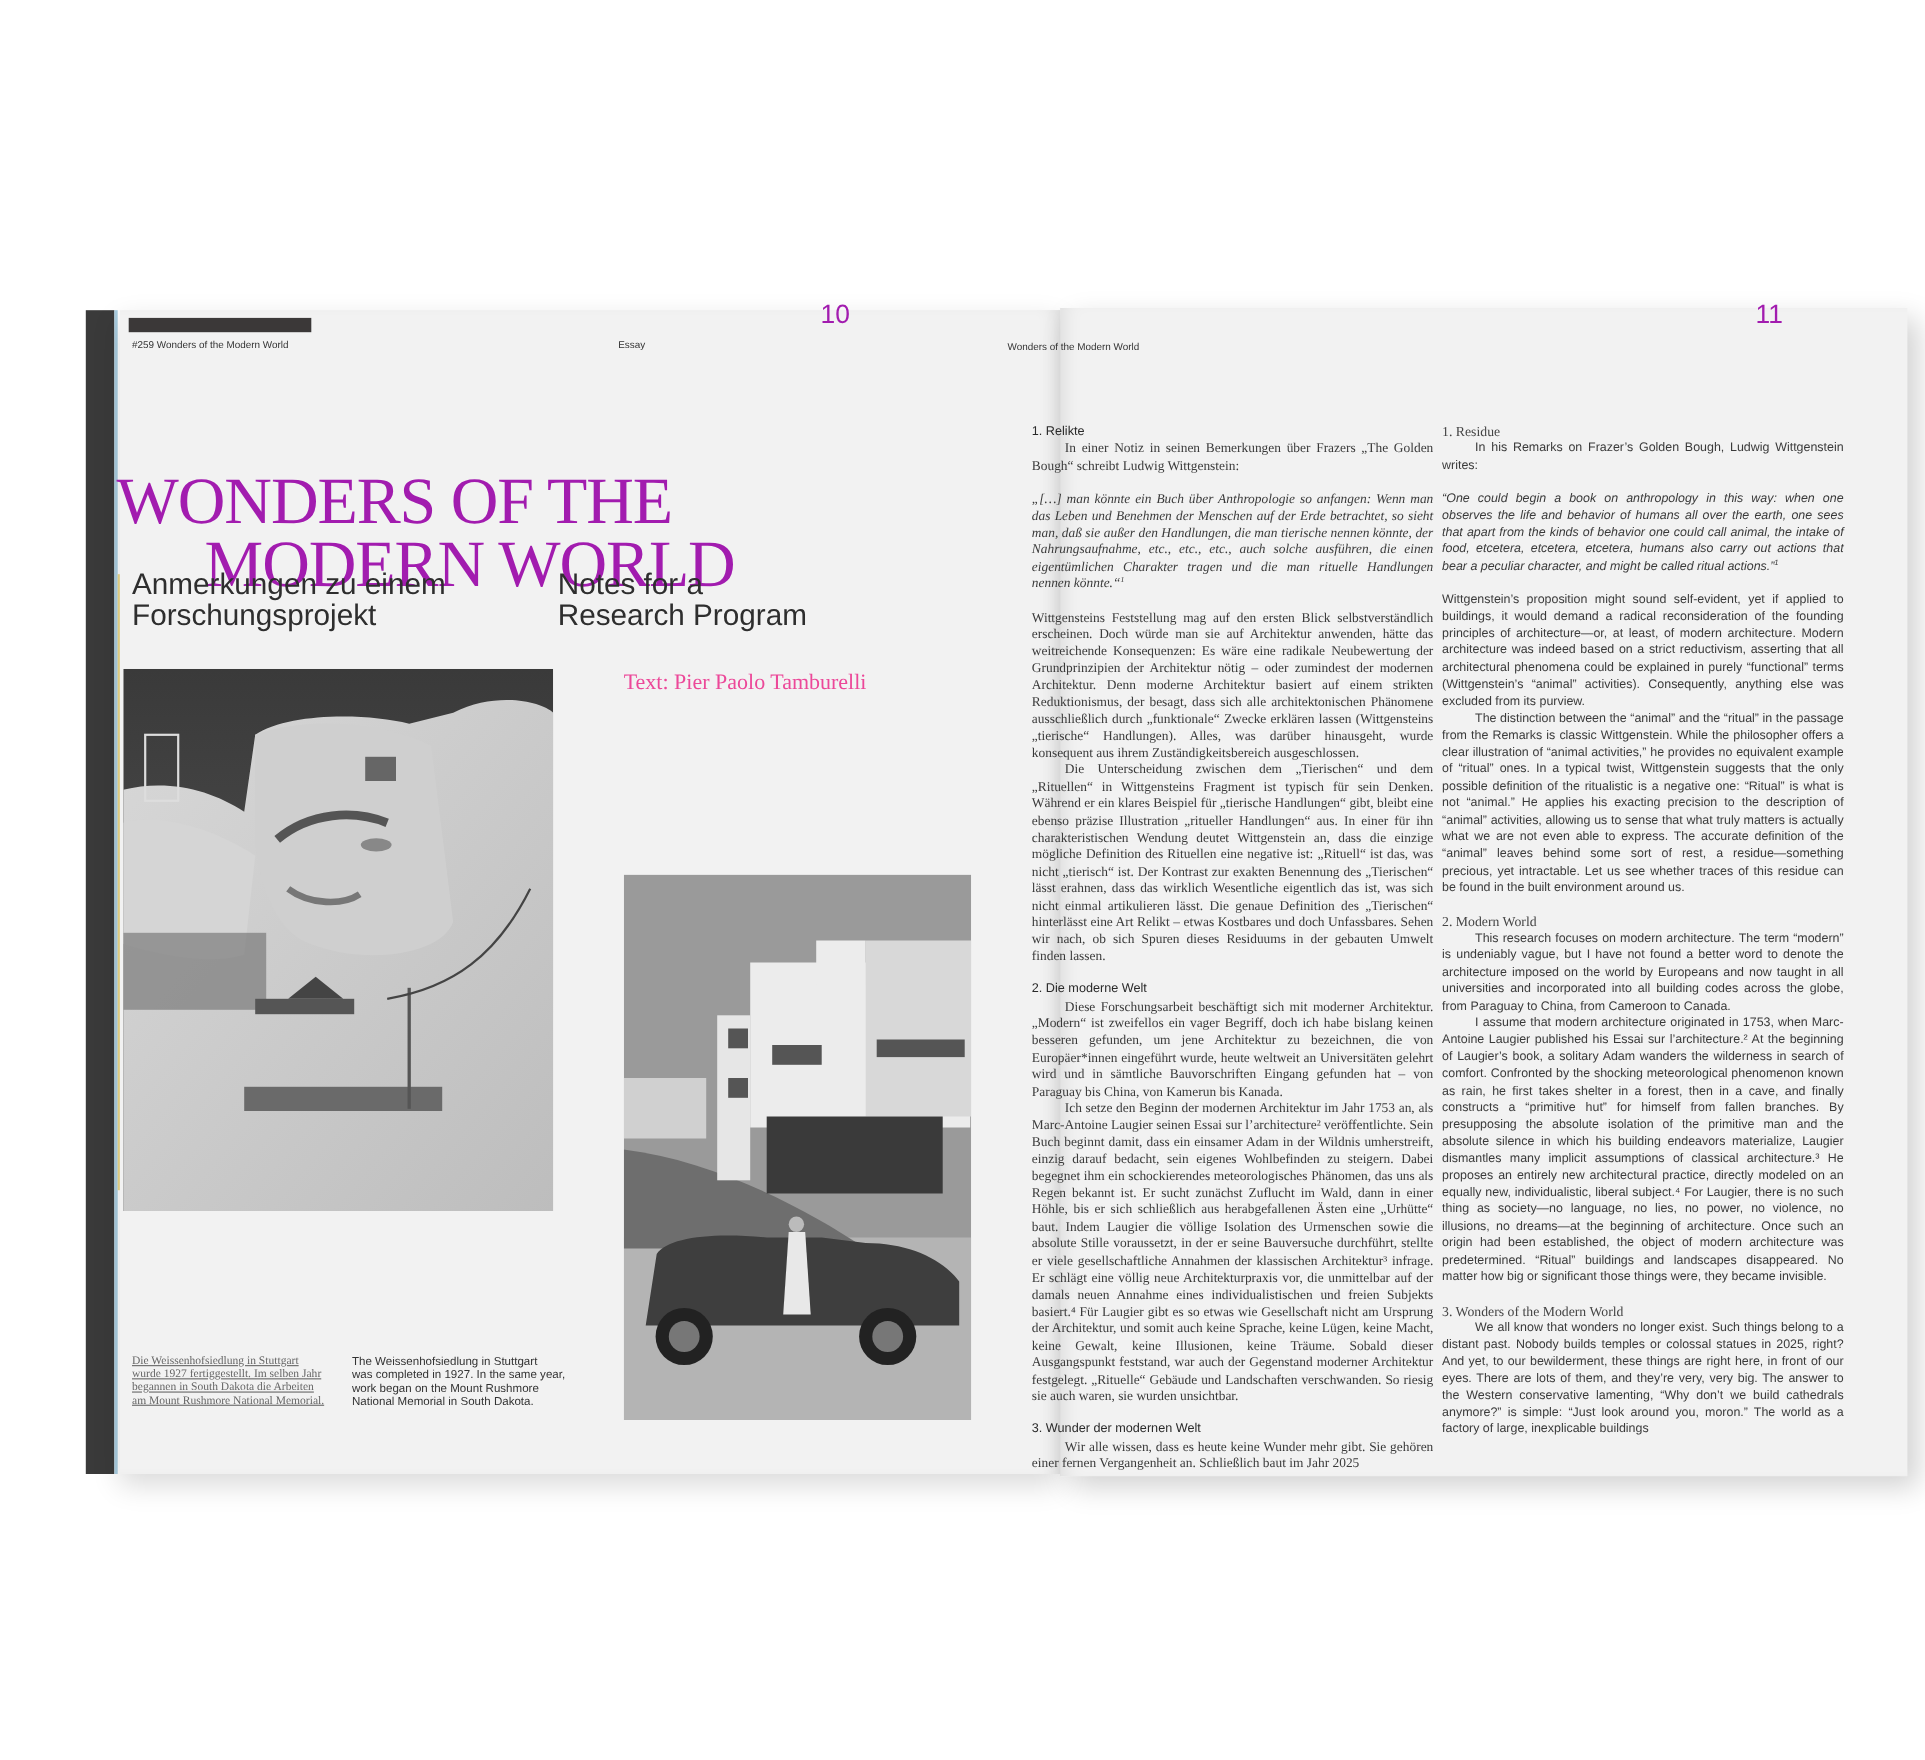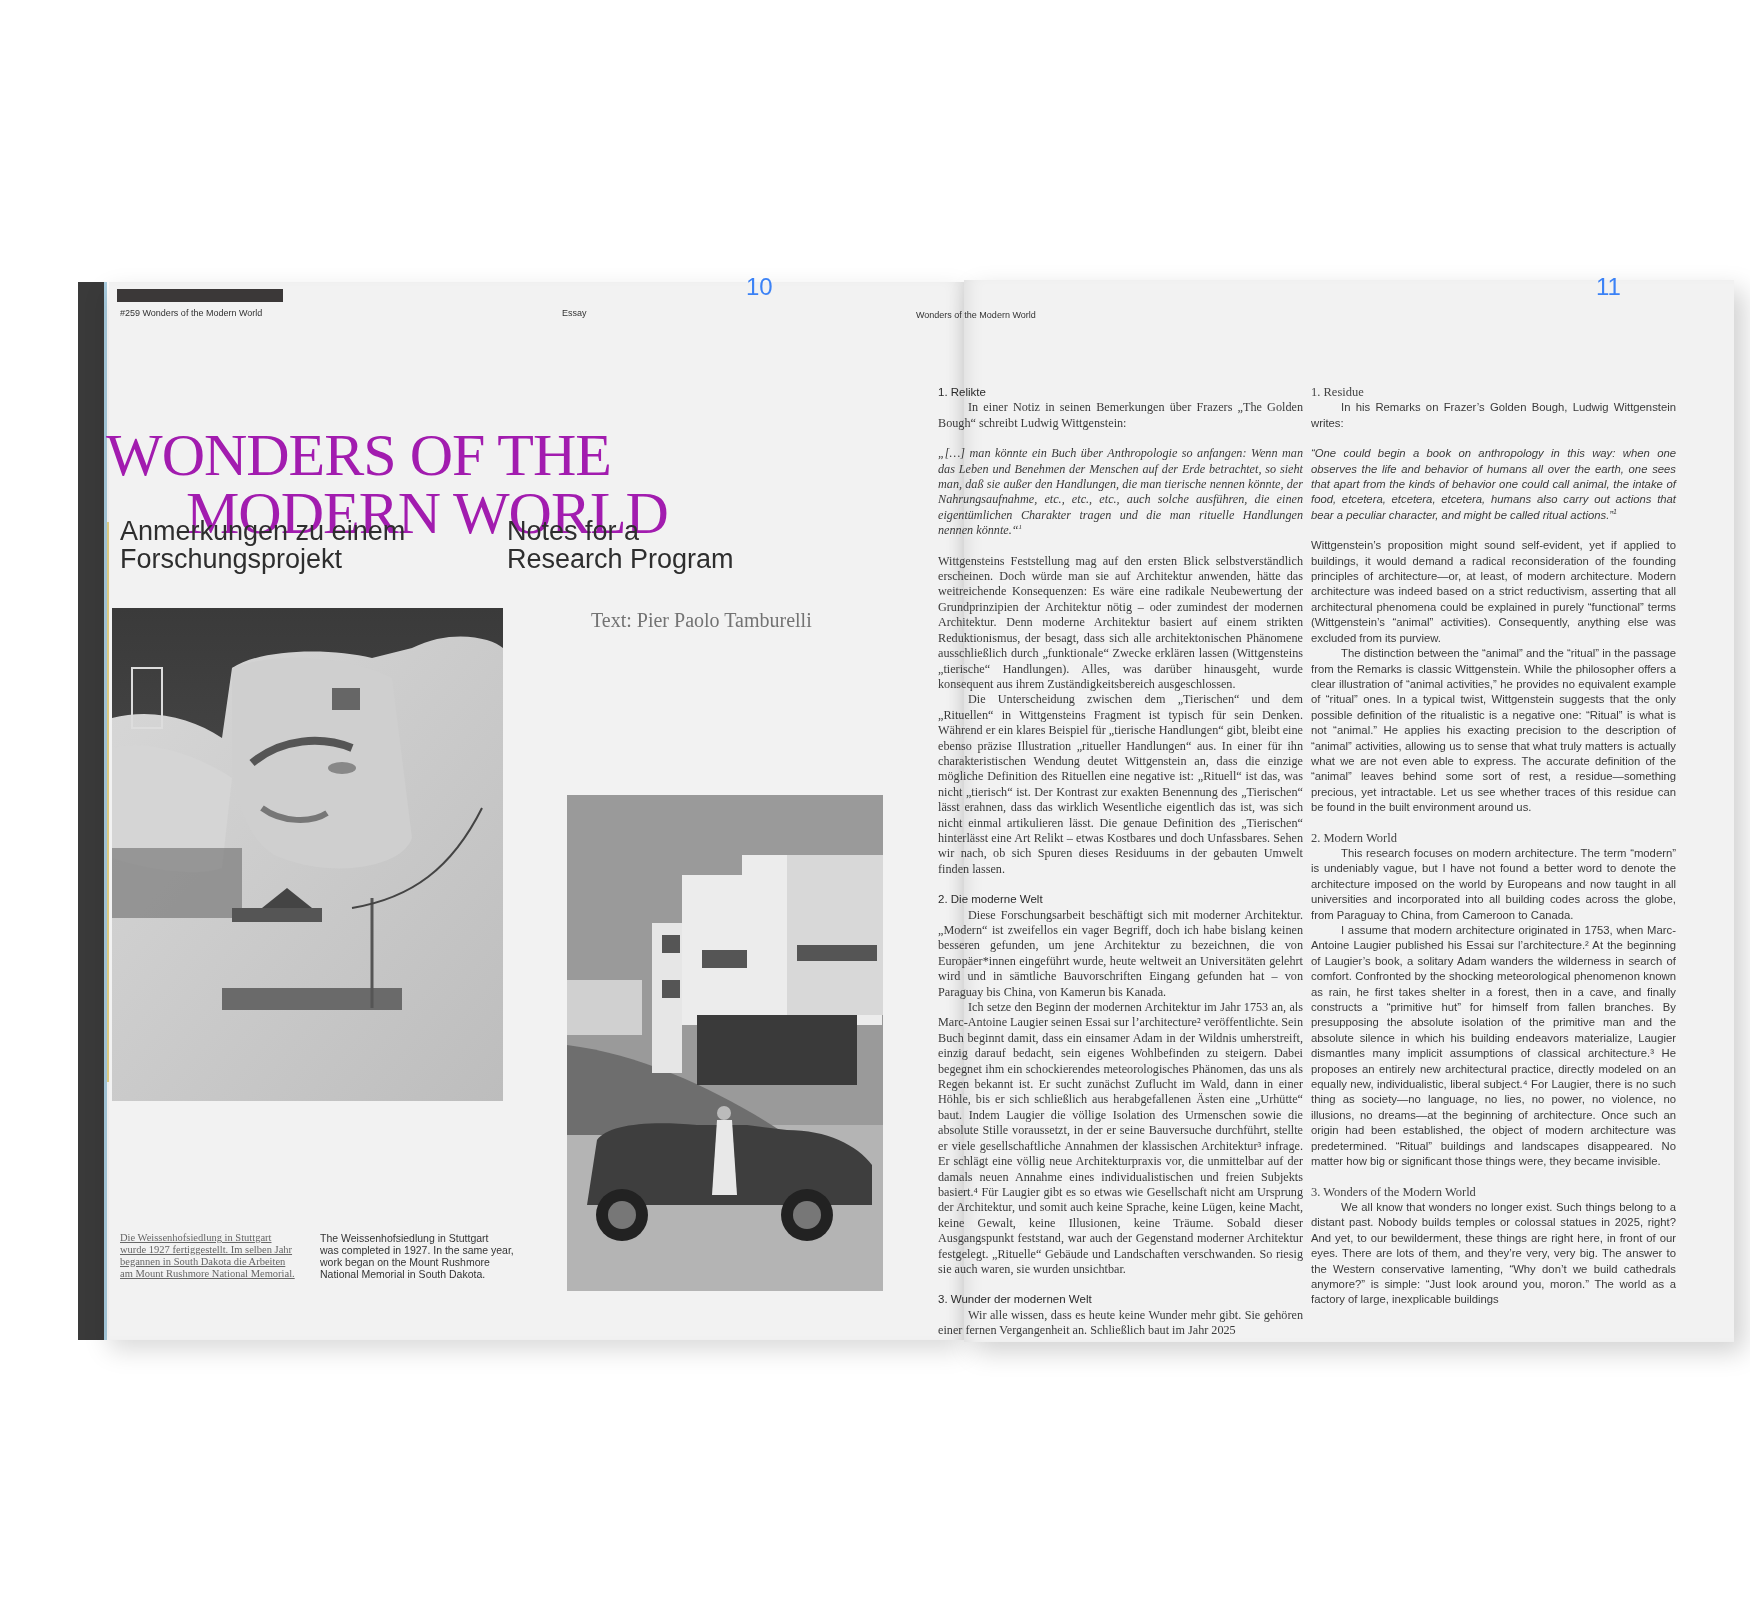--- a/index.html
+++ b/index.html
@@ -11,28 +11,28 @@
   .spine { position: absolute; left: 0; top: 0; width: 26px; height: 1058px; background: #3a3a3a; }
   .edge-blue { position: absolute; left: 26px; top: 0; width: 3px; height: 1058px; background: #a9cde0; }
   .edge-yellow { position: absolute; left: 29px; top: 240px; width: 2px; height: 560px; background: #ecd98a; }
   .page { position: absolute; top: 0; background: #f2f2f2; height: 1058px; }
   .page.left { left: 31px; width: 855px; box-shadow: inset -14px 0 18px -12px rgba(0,0,0,0.12); }
   .page.right { left: 886px; width: 770px; top: -2px; height: 1062px; box-shadow: 10px 10px 24px rgba(0,0,0,0.18), inset 14px 0 18px -12px rgba(0,0,0,0.10); }
   .page.left { box-shadow: 0 10px 24px rgba(0,0,0,0.15), inset -14px 0 18px -12px rgba(0,0,0,0.12); }
 
   .run-head { position: absolute; font-size: 9px; color: #333; margin-top: 32px; }
   .run-bar { position: absolute; height: 13px; background: #3b3838; }
-  .folio { position: absolute; font-size: 24px; color: #3b82f6; text-align: right; }
+  .folio { position: absolute; font-size: 24px; color: #a21caf; text-align: right; }
 
   .title { position: absolute; left: 106px; top: 386px; width: 760px; font-family: "Liberation Serif", serif;
     font-size: 60px; line-height: 58px; color: #a21caf; letter-spacing: -1px; font-weight: normal; }
   .title .l1 { display: block; }
   .title .l2 { display: block; padding-left: 80px; }
   .subtitle { position: absolute; font-size: 27px; line-height: 28px; color: #2e2e2e; }
-  .byline { position: absolute; left: 567px; top: 609px; font-family: "Liberation Serif", serif; font-size: 20px; color: #737373; margin-left: 24px; }
+  .byline { position: absolute; left: 567px; top: 609px; font-family: "Liberation Serif", serif; font-size: 20px; color: #ec4899; }
 
   .photo { position: absolute; overflow: hidden; }
   .caption { position: absolute; font-size: 10.5px; line-height: 12px; }
   .caption.de { font-family: "Liberation Serif", serif; color: #666; text-decoration: underline; }
   .caption.en { font-family: "Liberation Sans", sans-serif; color: #333; }
 
   .col { position: absolute; margin-left: 27px; }
   .col p { margin: 0; text-align: justify; }
   .col .indent { text-indent: 30px; }
   .col.de { font-family: "Liberation Serif", serif; font-size: 12.2px; line-height: 15.4px; color: #3a3a3a; }

